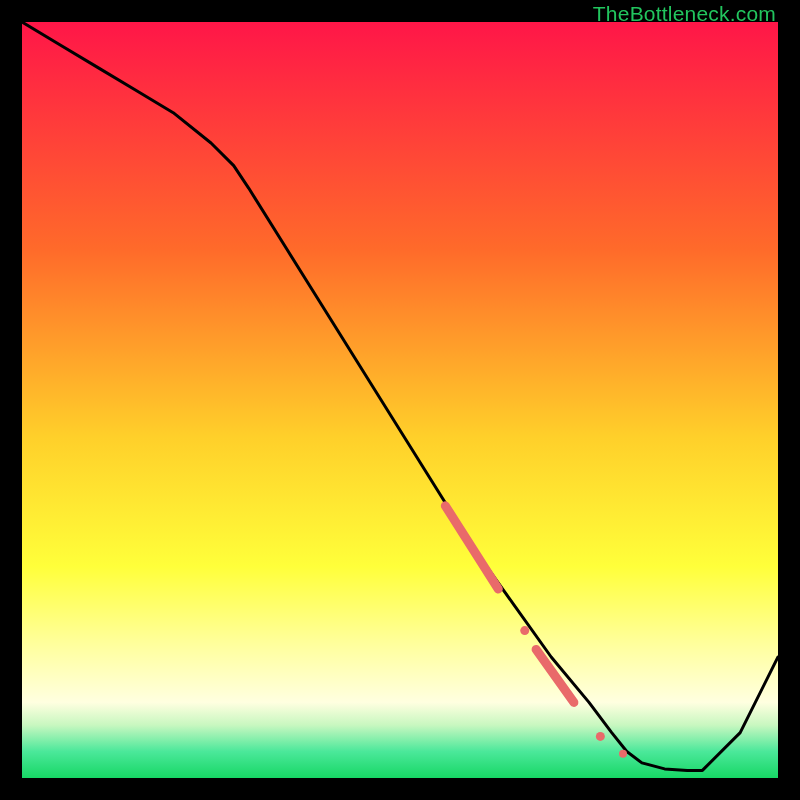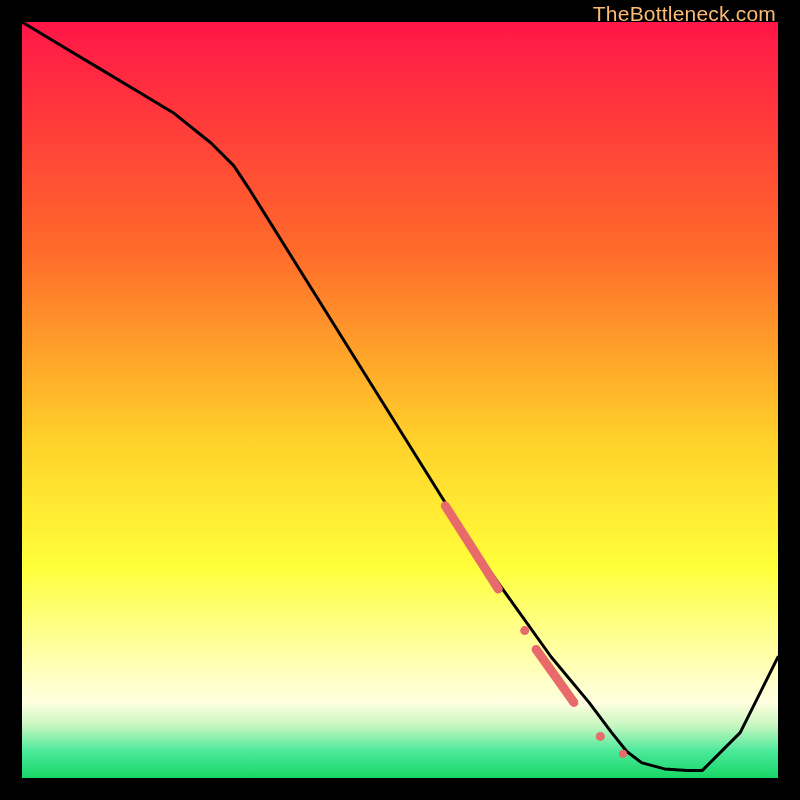--- a/index.html
+++ b/index.html
@@ -25,21 +25,21 @@
     width: 756px;
     height: 756px;
   }
   .watermark {
     position: absolute;
     top: 2px;
     right: 24px;
     font-family: Arial, Helvetica, sans-serif;
     font-size: 21px;
     font-weight: 400;
-    color: #fdba74;
+    color: #22c55e;
     letter-spacing: 0.2px;
   }
 </style>
 </head>
 <body>
 
 <div class="frame">
   <svg class="plot" viewBox="0 0 756 756" preserveAspectRatio="none">
     <defs>
       <linearGradient id="bg-grad" x1="0" y1="0" x2="0" y2="1">

